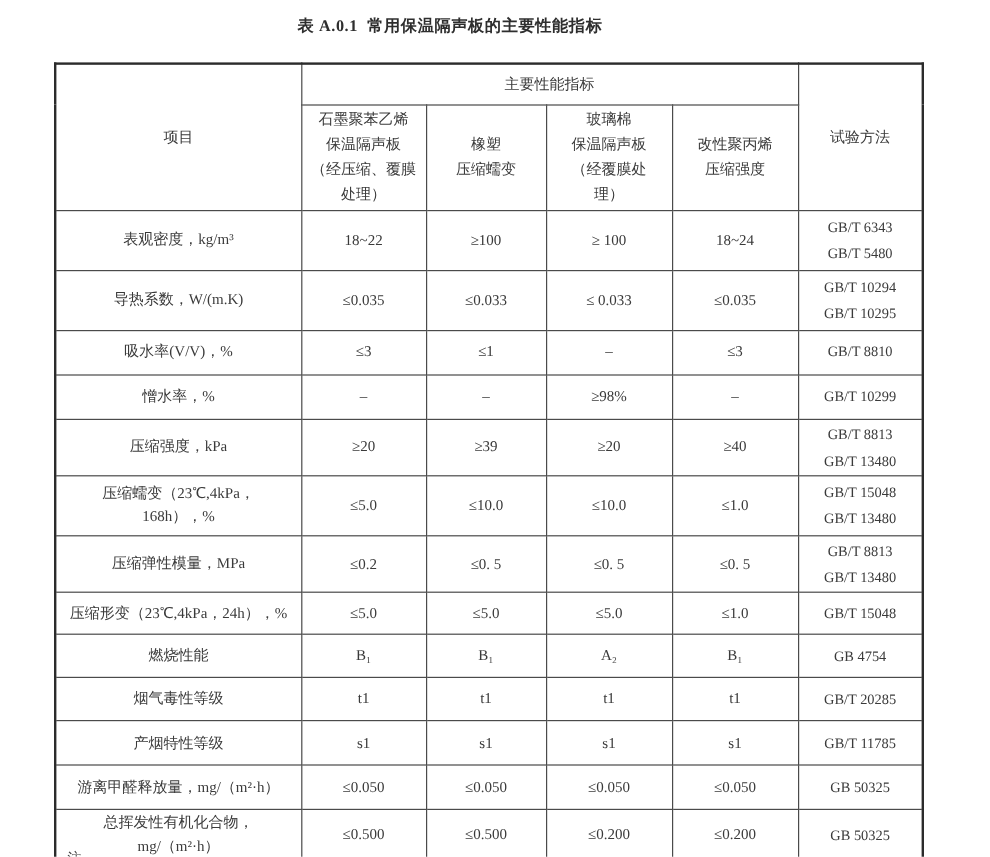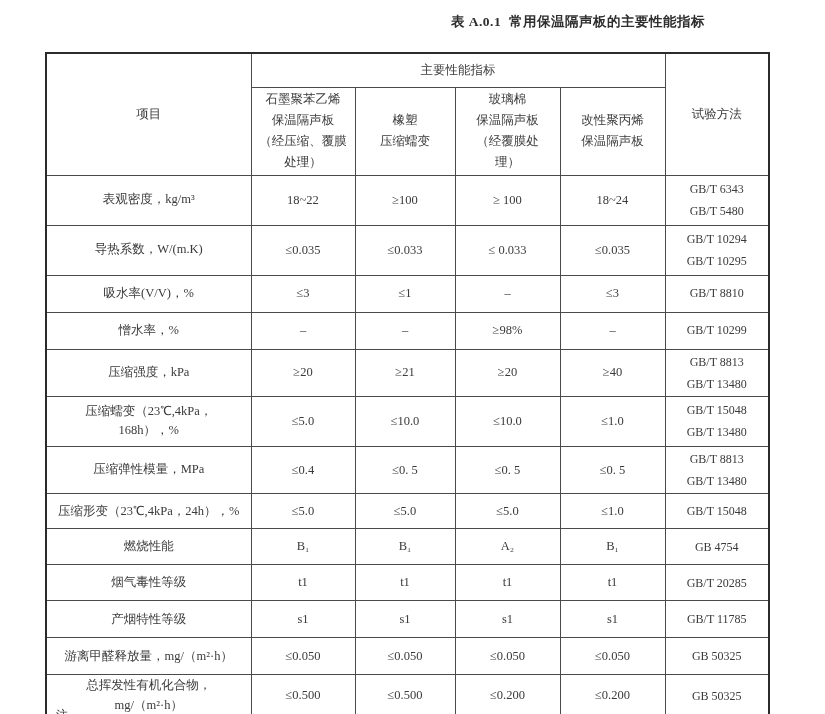--- a/index.html
+++ b/index.html
@@ -13,21 +13,21 @@
     position: relative;
     overflow: hidden;
     font-family: "Liberation Serif", serif;
     color: #333333;
   }
   .doc-title {
     position: absolute;
     top: 13px;
     left: 45px;
     width: 660px;
-    text-align: right;
+    text-align: center;
     font-size: 13.5px;
     font-weight: bold;
     color: #2e2e2e;
     letter-spacing: 0.5px;
     white-space: pre;
   }
   table.spec-table {
     position: absolute;
     top: 52px;
     left: 45px;
@@ -102,21 +102,21 @@
 保温隔声板
 （经压缩、覆膜
 处理）</th>
       <th>橡塑
 压缩蠕变</th>
       <th>玻璃棉
 保温隔声板
 （经覆膜处
 理）</th>
       <th>改性聚丙烯
-保温隔声板</th>
+压缩强度</th>
     </tr>
   </thead>
   <tbody>
       <tr>
     <td class="c-label">表观密度，kg/m³</td>
     <td class="c-val">18~22</td>
     <td class="c-val">≥100</td>
     <td class="c-val">≥ 100</td>
     <td class="c-val">18~24</td>
     <td class="c-method">GB/T 6343
@@ -143,39 +143,39 @@
     <td class="c-label">憎水率，%</td>
     <td class="c-val">–</td>
     <td class="c-val">–</td>
     <td class="c-val">≥98%</td>
     <td class="c-val">–</td>
     <td class="c-method">GB/T 10299</td>
   </tr>
       <tr>
     <td class="c-label">压缩强度，kPa</td>
     <td class="c-val">≥20</td>
-    <td class="c-val">≥21</td>
+    <td class="c-val">≥39</td>
     <td class="c-val">≥20</td>
     <td class="c-val">≥40</td>
     <td class="c-method">GB/T 8813
 GB/T 13480</td>
   </tr>
       <tr>
     <td class="c-label">压缩蠕变（23℃,4kPa，
 168h），%</td>
     <td class="c-val">≤5.0</td>
     <td class="c-val">≤10.0</td>
     <td class="c-val">≤10.0</td>
     <td class="c-val">≤1.0</td>
     <td class="c-method">GB/T 15048
 GB/T 13480</td>
   </tr>
       <tr>
     <td class="c-label">压缩弹性模量，MPa</td>
-    <td class="c-val">≤0.4</td>
+    <td class="c-val">≤0.2</td>
     <td class="c-val">≤0. 5</td>
     <td class="c-val">≤0. 5</td>
     <td class="c-val">≤0. 5</td>
     <td class="c-method">GB/T 8813
 GB/T 13480</td>
   </tr>
       <tr>
     <td class="c-label">压缩形变（23℃,4kPa，24h），%</td>
     <td class="c-val">≤5.0</td>
     <td class="c-val">≤5.0</td>

